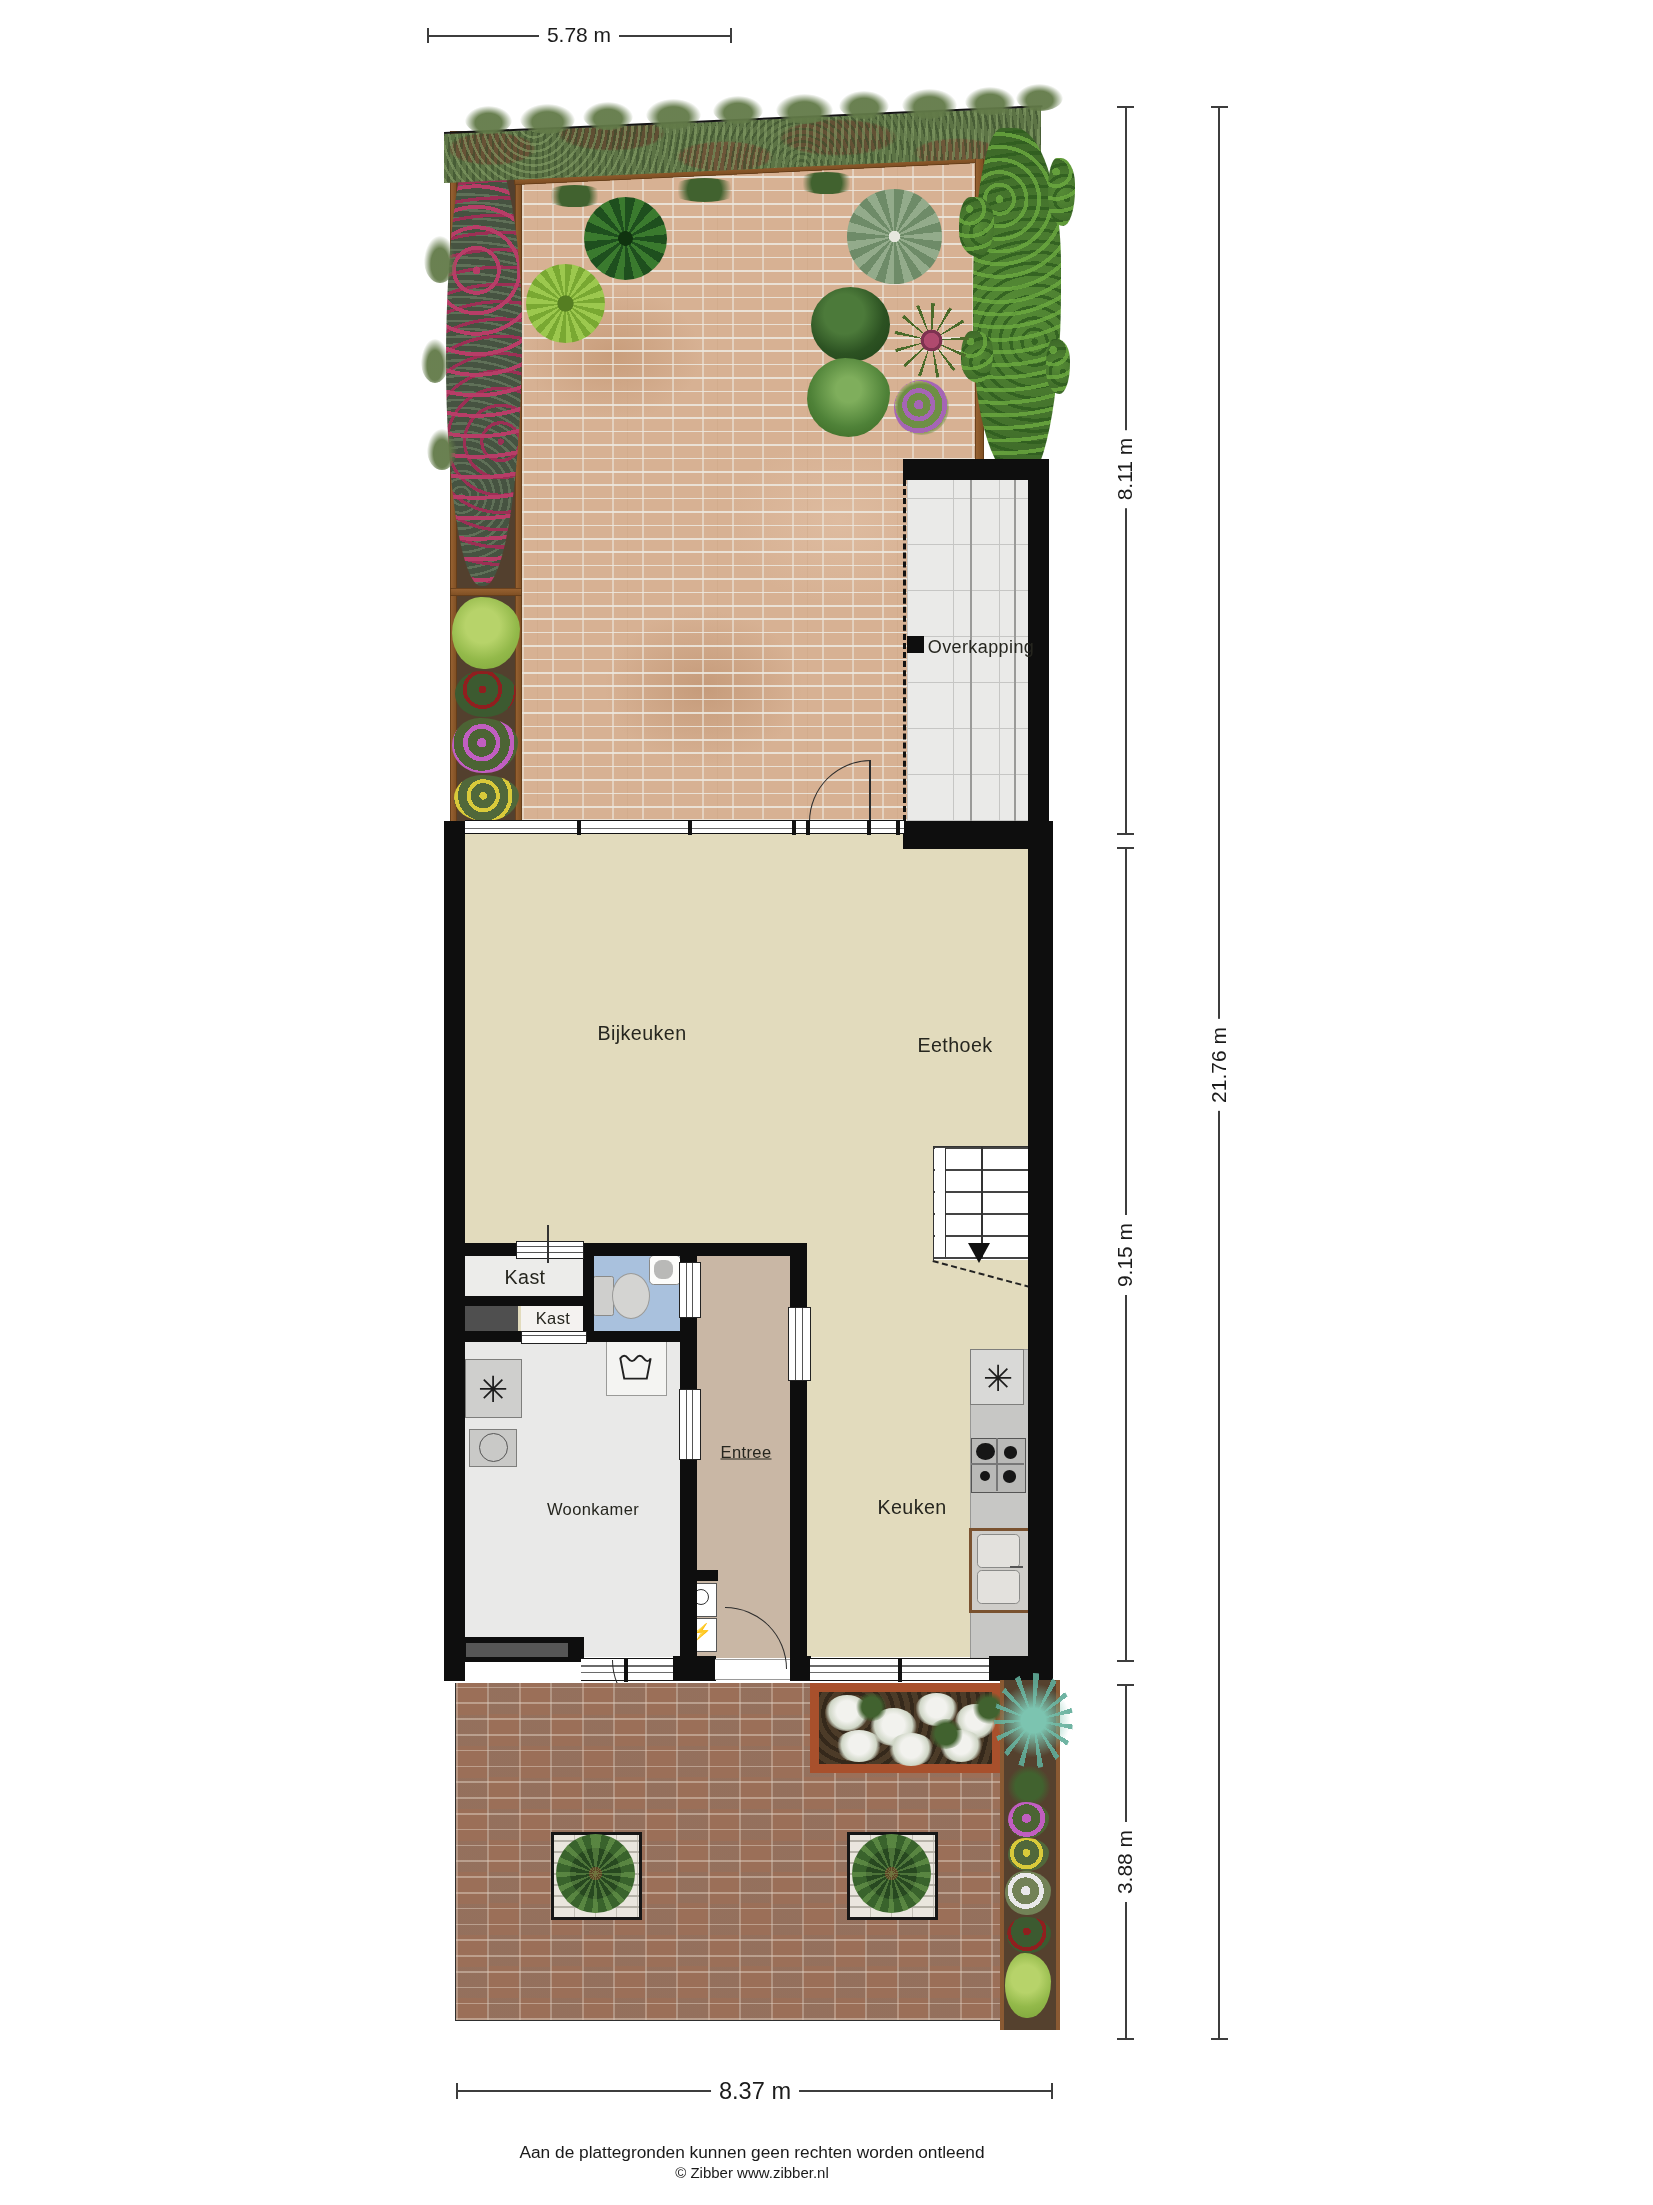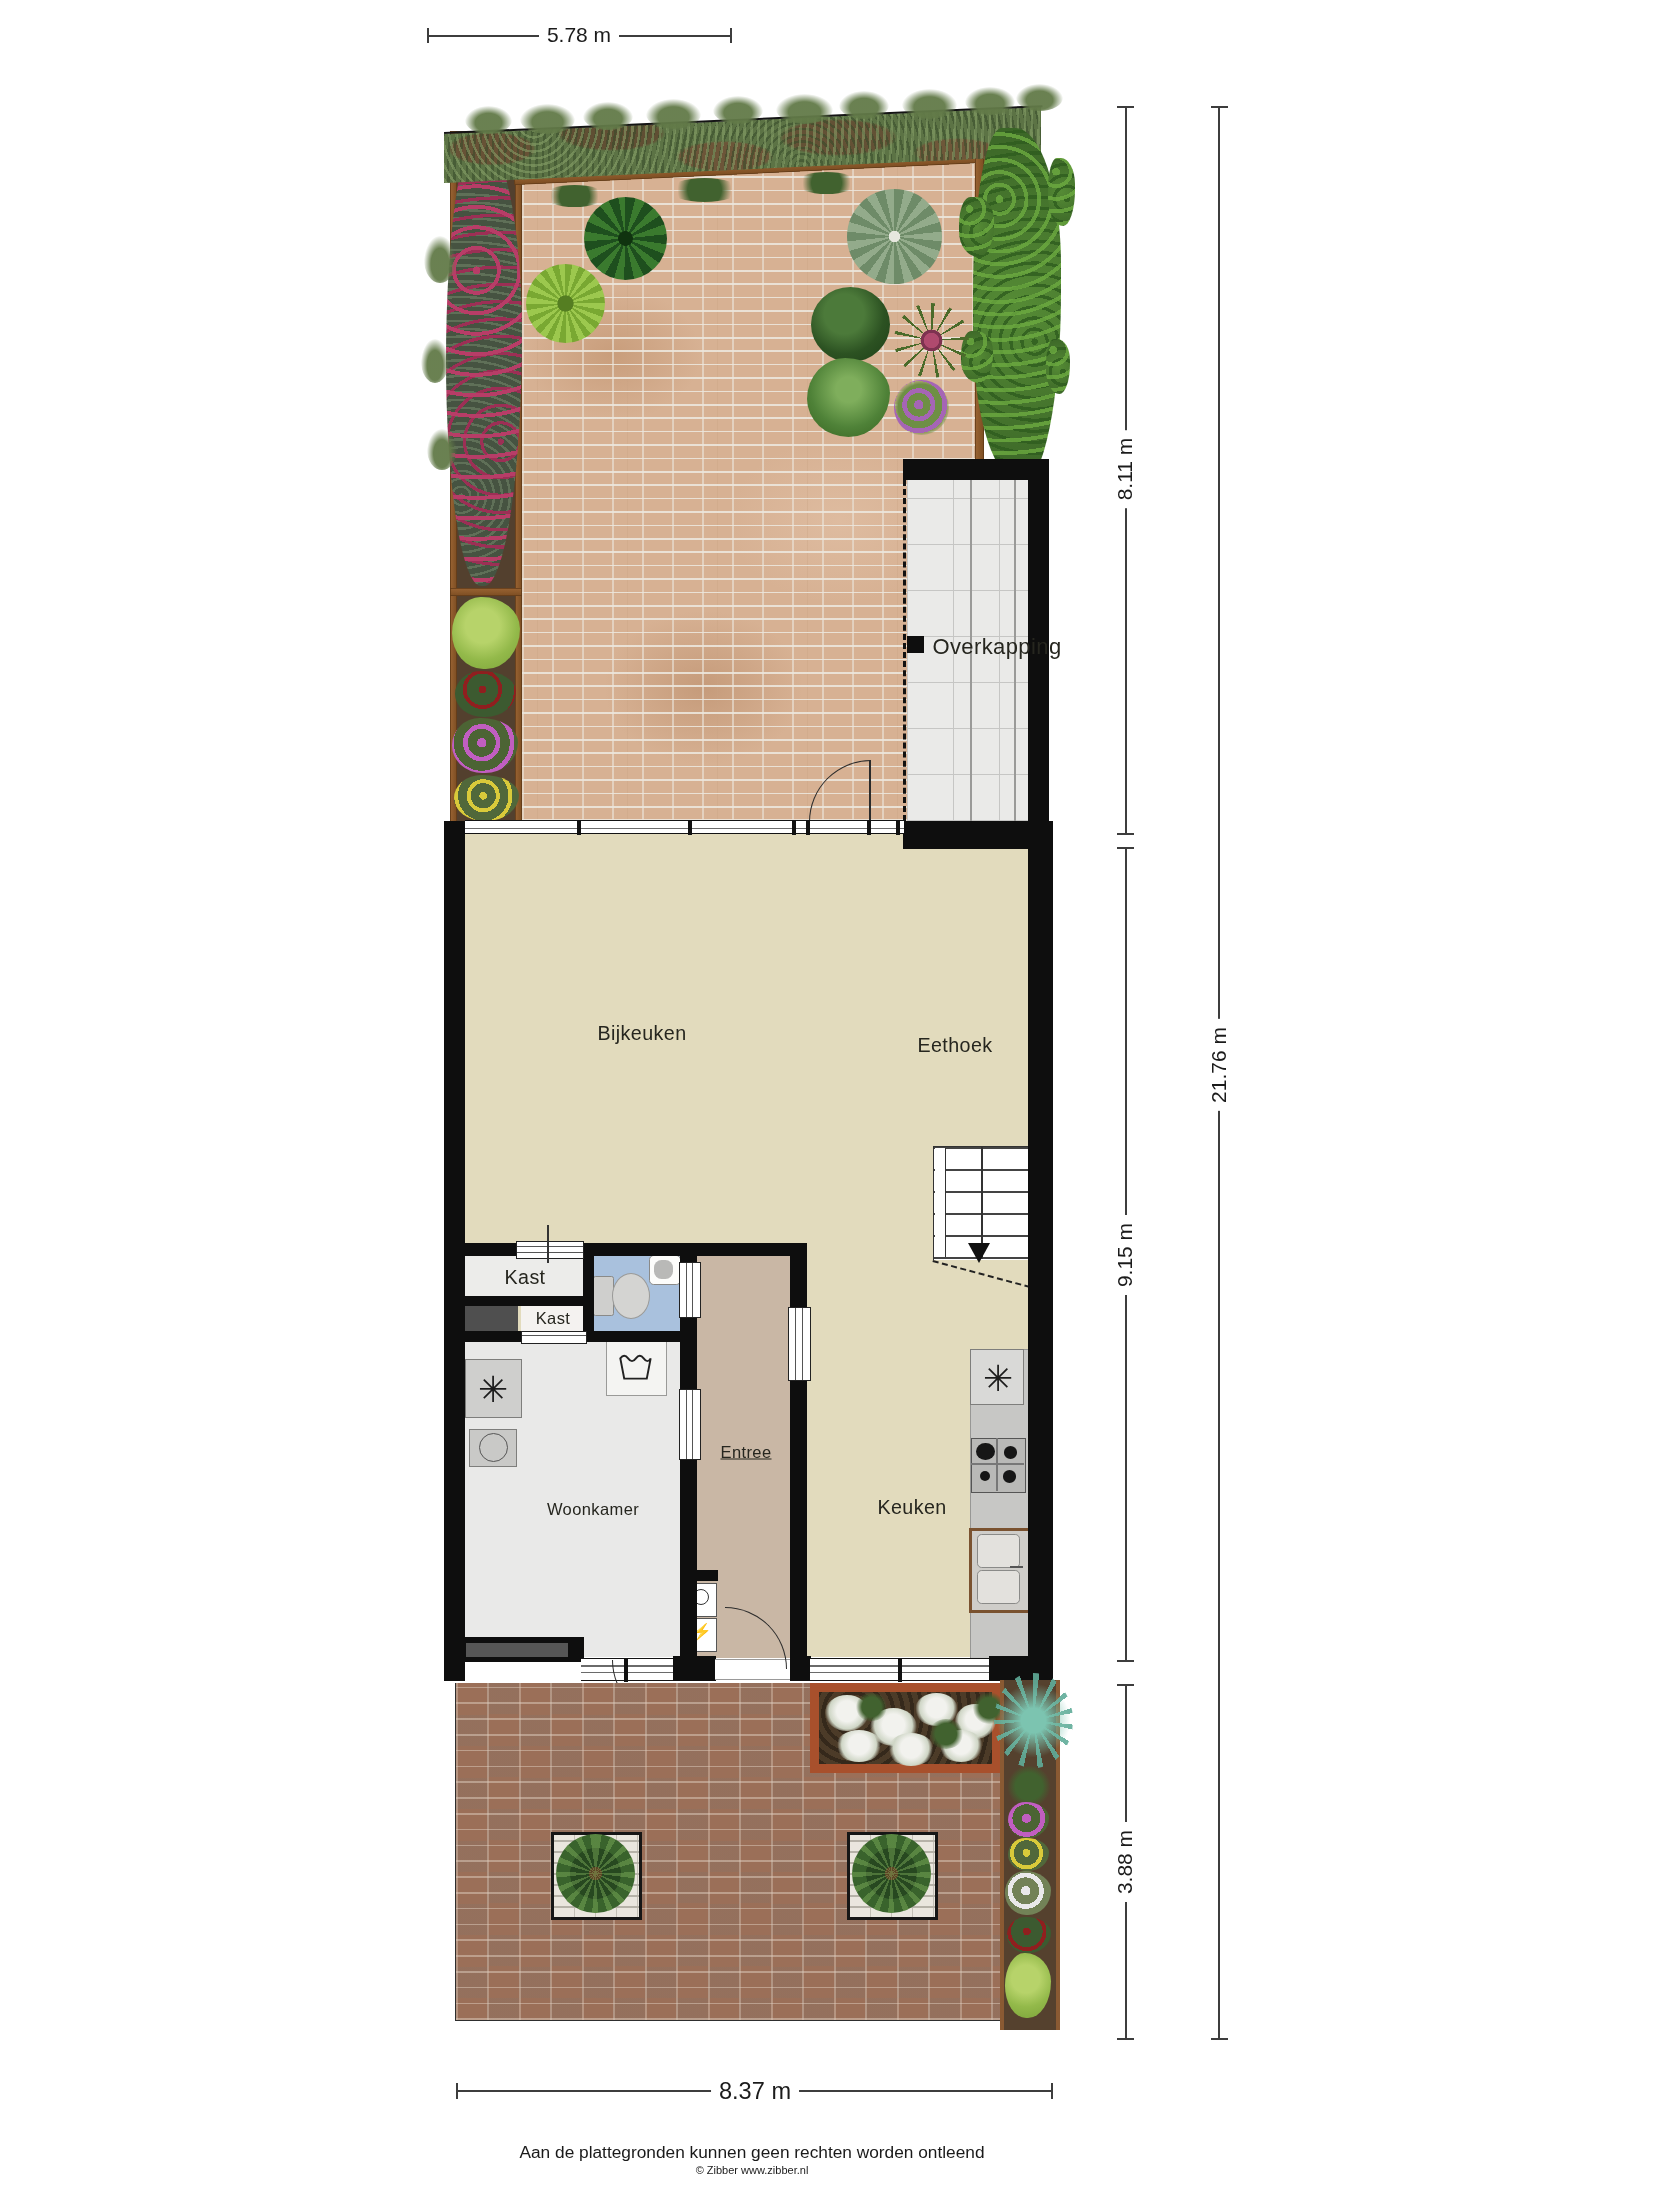--- a/index.html
+++ b/index.html
@@ -207,21 +207,21 @@
   </div>
 
   <div>
     <div class="ovk-floor" style="left:907px;top:480px;width:123px;height:341px;"></div>
     <div class="abs" style="left:970px;top:480px;width:1.6px;height:341px;background:#9a9a98;"></div>
     <div class="abs" style="left:1014px;top:480px;width:1.6px;height:341px;background:#9a9a98;"></div>
     <div class="wall" style="left:903px;top:459px;width:146px;height:20.5px;"></div>
     <div class="wall" style="left:1028px;top:459px;width:21px;height:370px;"></div>
     <div class="abs" style="left:903px;top:480px;width:3.2px;height:341px;border-left:3.9px dashed #111;"></div>
     <div class="wall" style="left:907px;top:636px;width:17.3px;height:17.3px;"></div>
-    <div class="rlabel" style="left:981px;top:647px;font-size:22px;margin-left:16px;">Overkapping</div>
+    <div class="rlabel" style="left:981px;top:647px;font-size:18px;">Overkapping</div>
   </div>
 
   <div class="floor" style="left:465px;top:832px;width:565px;height:825px;background:#e2dbbd;"></div>
   <div class="floor" style="left:465px;top:1255px;width:118px;height:43px;background:#ececea;"></div>
   <div class="floor" style="left:465px;top:1304px;width:53px;height:28px;background:#4f4f4f;"></div>
   <div class="floor" style="left:521px;top:1304px;width:62px;height:28px;background:#f4f2f0;"></div>
   <div class="floor" style="left:591px;top:1255px;width:91px;height:76px;background:#a9c1dd;"></div>
   <div class="floor" style="left:465px;top:1340px;width:217px;height:317px;background:#e9e9e8;"></div>
   <div class="floor" style="left:697px;top:1246px;width:93px;height:412px;background:#c9b7a5;"></div>
 
@@ -349,16 +349,16 @@
     <div class="fp fp-red" style="left:1007px;top:1917px;width:44px;height:36px;"></div>
     <div class="fp fp-lime" style="left:1005px;top:1953px;width:46px;height:65px;"></div>
 
     <div class="planter" style="left:551px;top:1832px;width:85px;height:82px;"></div>
     <div class="shrub" style="left:556px;top:1834px;width:79px;height:79px;"></div>
     <div class="planter" style="left:847px;top:1832px;width:85px;height:82px;"></div>
     <div class="shrub" style="left:852px;top:1834px;width:79px;height:79px;"></div>
   </div>
 
   <div class="footer-text" style="left:752px;top:2142px;font-size:17.3px;">Aan de plattegronden kunnen geen rechten worden ontleend</div>
-  <div class="footer-text" style="left:752px;top:2164px;font-size:11px;">© Zibber www.zibber.nl</div>
+  <div class="footer-text" style="left:752px;top:2164px;font-size:15px;">© Zibber www.zibber.nl</div>
 
 </div>
 
 
 </body></html>

